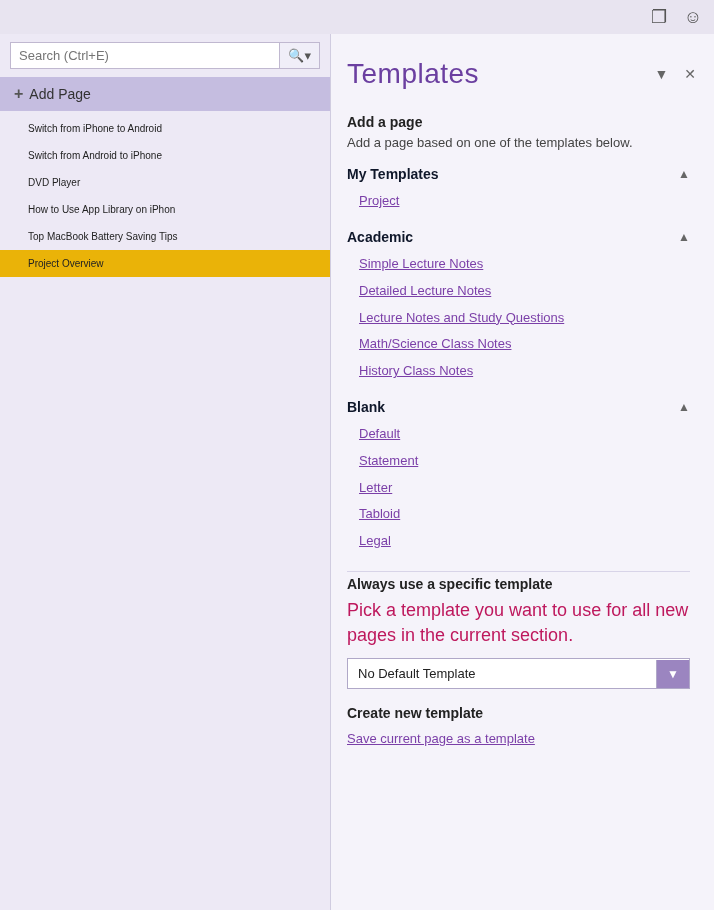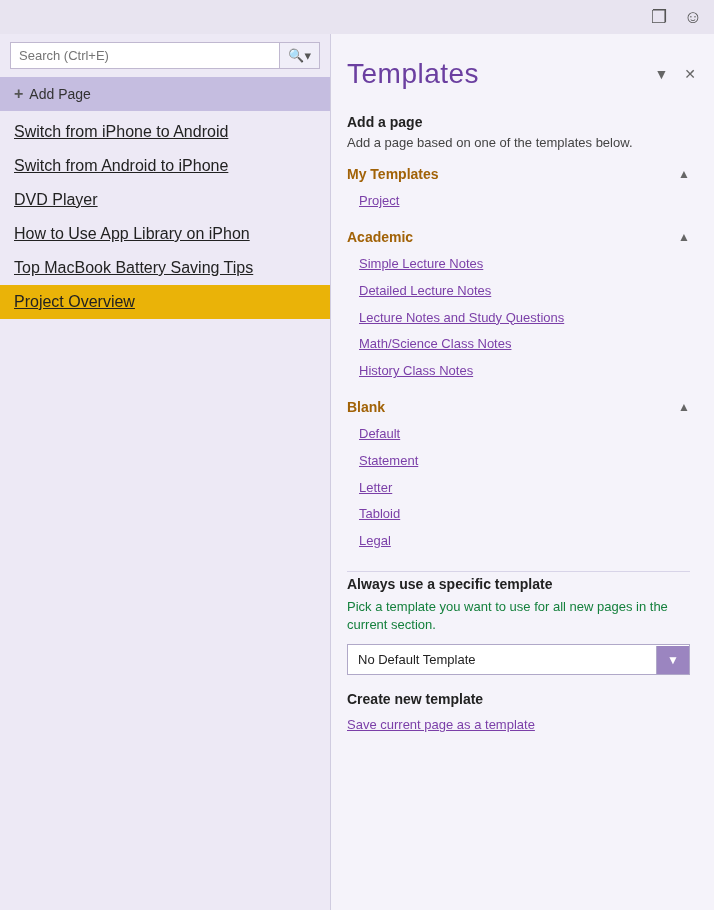--- a/index.html
+++ b/index.html
@@ -95,26 +95,25 @@
       font-size: 16px;
       font-weight: bold;
       color: #555;
     }
 
     .page-list {
       flex: 1;
       overflow-y: auto;
     }
     .page-item {
-      padding: 8px 14px;
-      cursor: pointer;
-      color: #222;
-      font-size: 16px;
+      padding: 8px 28px;
+      cursor: pointer;
+      color: #222;
+      font-size: 10px;
       border-bottom: none;
-      text-decoration: underline;
     }
     .page-item.active {
       background: #eab308;
     }
 
     
     .right-panel {
       flex: 1;
       background: #f5f3fa;
       display: flex;
@@ -171,21 +170,21 @@
     .category-header {
       display: flex;
       align-items: center;
       justify-content: space-between;
       margin-top: 14px;
       margin-bottom: 6px;
     }
     .category-label {
       font-size: 14px;
       font-weight: 700;
-      color: #a16207;
+      color: #0f172a;
     }
     .chevron-icon {
       color: #666;
       font-size: 12px;
       cursor: pointer;
     }
 
     .template-link {
       display: block;
       color: #7b3fa8;
@@ -205,22 +204,22 @@
     .always-use-section {
       margin-top: 4px;
     }
     .always-use-label {
       font-size: 14px;
       font-weight: 700;
       color: #222;
       margin-bottom: 6px;
     }
     .always-use-desc {
-      font-size: 13px;
-      color: #15803d;
+      font-size: 18px;
+      color: #be185d;
       margin-bottom: 10px;
       line-height: 1.4;
     }
 
     .dropdown-wrapper {
       display: flex;
       align-items: center;
       border: 1px solid #b0a8c8;
       background: white;
       margin-bottom: 16px;

